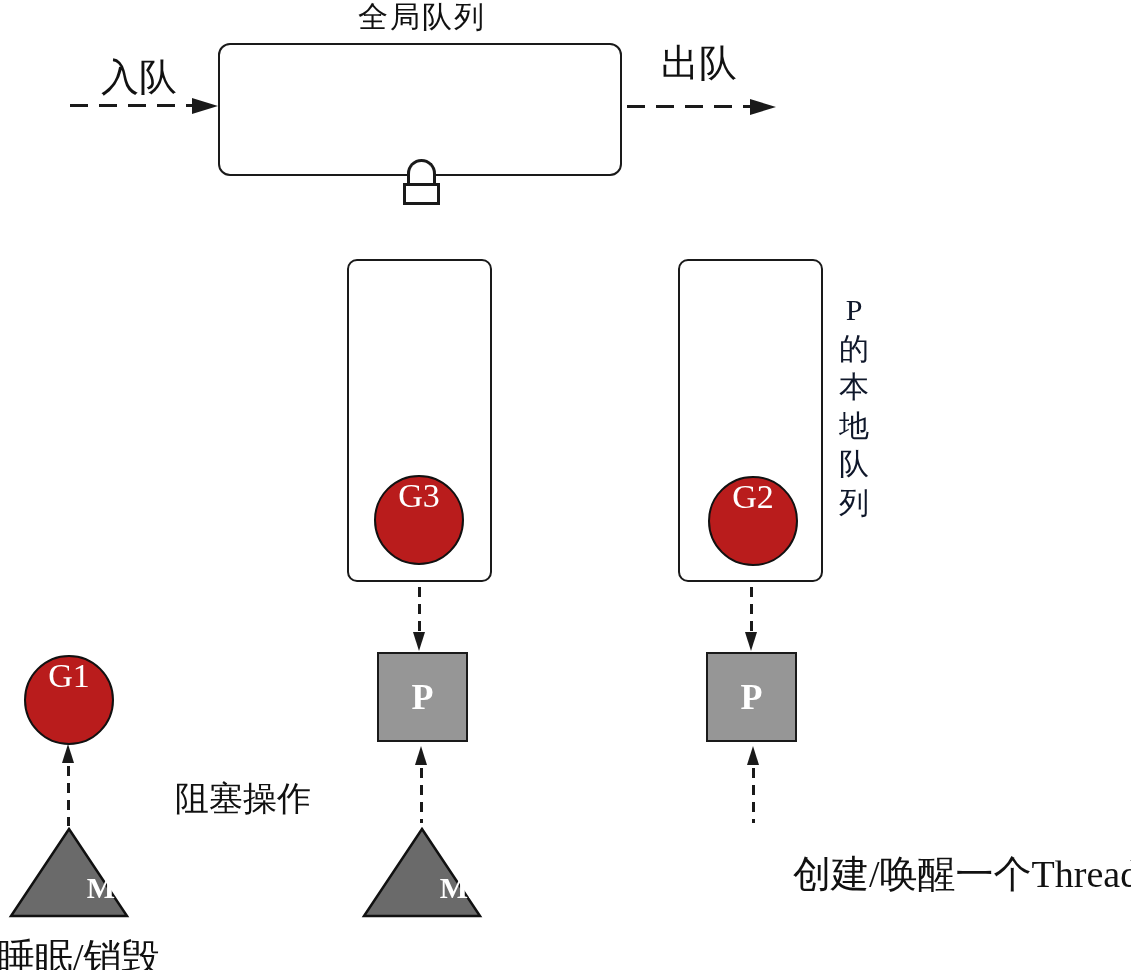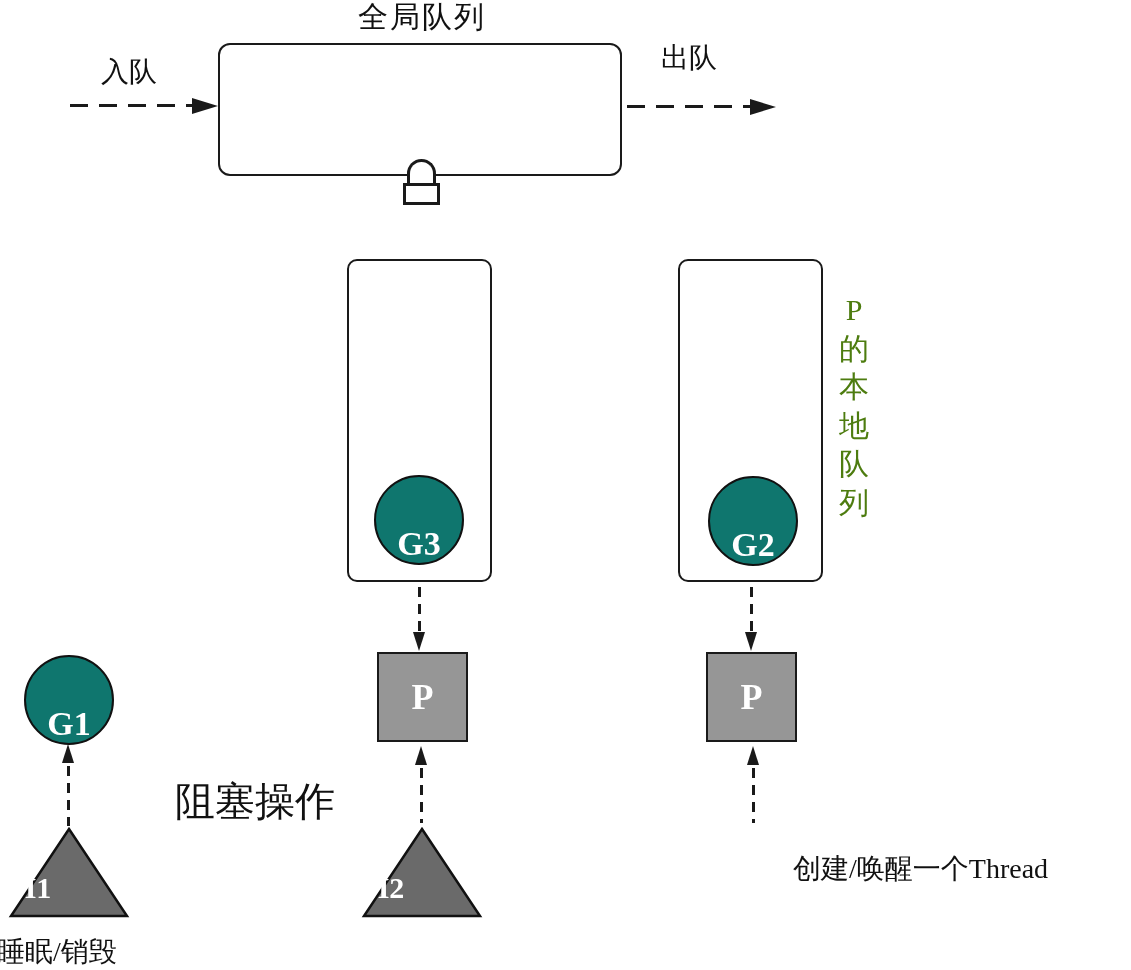--- a/index.html
+++ b/index.html
@@ -10,21 +10,21 @@
     width: 1131px;
     height: 970px;
     background: #ffffff;
     overflow: hidden;
   }
   .abs { position: absolute; }
 
   
   .lbl {
     color: #111111;
-    font-size: 28px;
+    font-size: 38px;
     line-height: 1.1;
     white-space: nowrap;
   }
   .title { font-size: 30px; text-align: center; letter-spacing: 2px; }
 
   
   .gq-box {
     left: 218px; top: 43px; width: 404px; height: 133px;
     border: 2.5px solid #1a1a1a; border-radius: 12px; background: #ffffff;
   }
@@ -53,45 +53,45 @@
   .lq-rect {
     top: 259px; width: 145px; height: 323px;
     border: 2.5px solid #1a1a1a; border-radius: 10px; background: #ffffff;
   }
   .lq-left { left: 347px; }
   .lq-right { left: 678px; }
 
   
   .g-circle {
     width: 90px; height: 90px; border-radius: 50%;
-    background: #0f766e; border: 2.5px solid #111111;
-    display: flex; align-items: flex-end; justify-content: center;
-    color: #ffffff; font-size: 34px; font-weight: bold; z-index: 2;
+    background: #b91c1c; border: 2.5px solid #111111;
+    display: flex; align-items: flex-start; justify-content: center;
+    color: #ffffff; font-size: 34px; font-weight: normal; z-index: 2;
   }
 
   
   .p-square {
     top: 652px; width: 91px; height: 90px;
     background: #969696; border: 2.5px solid #1a1a1a;
     display: flex; align-items: center; justify-content: center;
     color: #ffffff; font-size: 36px; font-weight: bold;
   }
 
   
   .v-label {
     left: 836px; top: 291px; width: 36px;
     font-size: 30px; line-height: 38.5px; text-align: center;
-    color: #4d7c0f; word-break: break-all;
+    color: #0f172a; word-break: break-all;
   }
 
   
   .m-tri { width: 122px; height: 94px; top: 825px; }
   .m-label {
     position: absolute; left: 0; right: 0; top: 46px;
-    text-align: left; color: #ffffff;
+    text-align: right; color: #ffffff;
     font-size: 30px; font-weight: bold; line-height: 34px;
   }
 </style>
 </head>
 <body>
 
 <div class="canvas">
 
   <div class="abs lbl title" style="left:220px; top:0px; width:404px;">全局队列</div>
 
@@ -151,17 +151,17 @@
     </svg>
     <div class="m-label">M1</div>
   </div>
   <div class="abs m-tri" style="left:361px;">
     <svg width="122" height="94" viewBox="0 0 122 94">
       <polygon points="61,4 119,91 3,91" fill="#6a6a6a" stroke="#111111" stroke-width="2.5"></polygon>
     </svg>
     <div class="m-label">M2</div>
   </div>
 
-  <div class="abs lbl" style="left:175px; top:780px; font-size:40px;">阻塞操作</div>
+  <div class="abs lbl" style="left:175px; top:780px; font-size:34px;">阻塞操作</div>
   <div class="abs lbl" style="left:793px; top:854px;">创建/唤醒一个Thread</div>
   <div class="abs lbl" style="left:-3px; top:937px;">睡眠/销毁</div>
 
 </div>
 
 </body></html>

